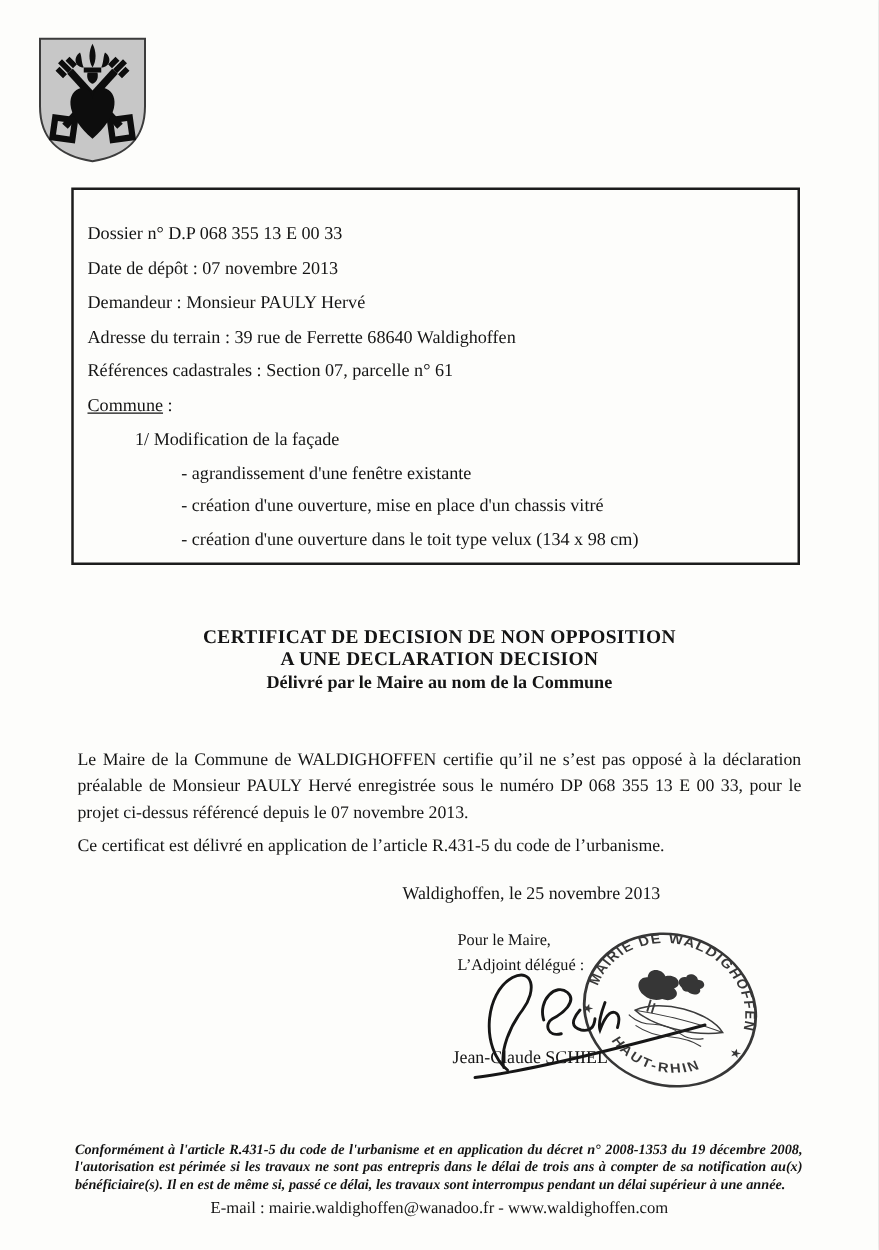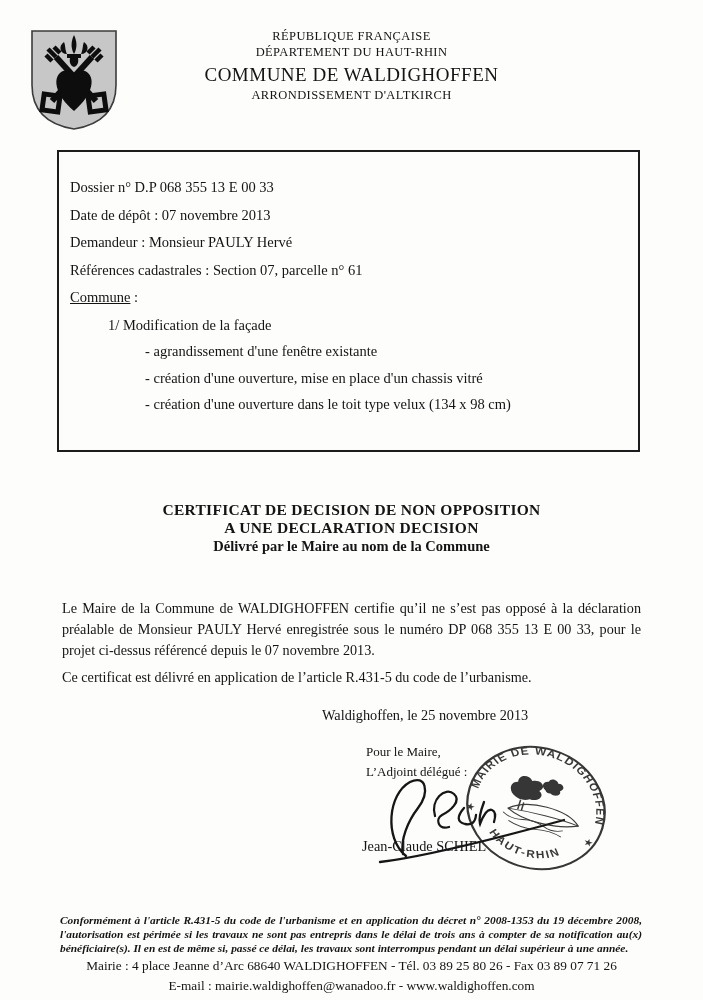--- a/index.html
+++ b/index.html
@@ -78,31 +78,26 @@
     <g fill="#0d0d0d">
       <path d="M48,8 C45,14 44.5,21 48,27 C51.5,21 51,14 48,8 Z"></path>
       <path d="M38,15 C32,19 34,27 41,27 C39,23 39.5,18 38,15 Z"></path>
       <path d="M58,15 C64,19 62,27 55,27 C57,23 56.5,18 58,15 Z"></path>
       <rect x="41" y="27" width="14" height="4"></rect>
       <path d="M44,31 C43,36 45,39 48,40 C51,39 53,36 52,31 Z"></path>
     </g>
     <path fill="#0d0d0d" d="M48,84 C28,67 26,49 37,44 C43,41.5 47.5,46 48,52 C48.5,46 53,41.5 59,44 C70,49 68,67 48,84 Z"></path>
   </svg>
 
-  <div class="header-block">
-    <div class="hdr-small">RÉPUBLIQUE FRANÇAISE</div>
-    <div class="hdr-small">DÉPARTEMENT DU HAUT-RHIN</div>
-    <div class="hdr-commune">COMMUNE DE WALDIGHOFFEN</div>
-    <div class="hdr-small">ARRONDISSEMENT D'ALTKIRCH</div>
-  </div>
 
   <div class="dossier-box">
     <p class="box-line">Dossier n° D.P 068 355 13 E 00 33</p>
     <p class="box-line">Date de dépôt : 07 novembre 2013</p>
     <p class="box-line">Demandeur : Monsieur PAULY Hervé</p>
+    <p class="box-line">Adresse du terrain : 39 rue de Ferrette 68640 Waldighoffen</p>
     <p class="box-line">Références cadastrales : Section 07, parcelle n° 61</p>
     <p class="box-line"><span class="u">Commune</span><span> :</span></p>
     <p class="box-item">1/ Modification de la façade</p>
     <p class="box-sub">- agrandissement d'une fenêtre existante</p>
     <p class="box-sub">- création d'une ouverture, mise en place d'un chassis vitré</p>
     <p class="box-sub">- création d'une ouverture dans le toit type velux (134 x 98 cm)</p>
   </div>
 
   <div class="title-block">
     <div class="title-main">CERTIFICAT DE DECISION DE NON OPPOSITION</div>
@@ -151,17 +146,16 @@
       <path fill="#1b1b1b" stroke="none" d="M84,56 c-6,-3 -5,-10 1,-11 c0,-5 8,-6 10,-1 c6,-2 9,5 4,8 c3,5 -4,9 -9,6 c-3,1 -5,0 -6,-2 z"></path>
       <path d="M48,96 q10,6 22,2 q12,-4 24,1 q10,4 20,-2" stroke-width="1.1"></path>
       <path d="M56,104 q14,5 30,1 q16,-4 28,0" stroke-width="1.1"></path>
       <path d="M62,76 l0,12 M66,78 l0,10" stroke-width="1.6"></path>
     </g>
   </svg>
 
   <p class="legal">Conformément à l'article R.431-5 du code de l'urbanisme et en application du décret n° 2008-1353 du 19 décembre 2008, l'autorisation est périmée si les travaux ne sont pas entrepris dans le délai de trois ans à compter de sa notification au(x) bénéficiaire(s). Il en est de même si, passé ce délai, les travaux sont interrompus pendant un délai supérieur à une année.</p>
 
   <div class="footer">
-    <div>Mairie : 4 place Jeanne d’Arc 68640 WALDIGHOFFEN - Tél. 03 89 25 80 26 - Fax 03 89 07 71 26</div>
     <div>E-mail : mairie.waldighoffen@wanadoo.fr - www.waldighoffen.com</div>
   </div>
 
 </div>
 
 </body></html>

